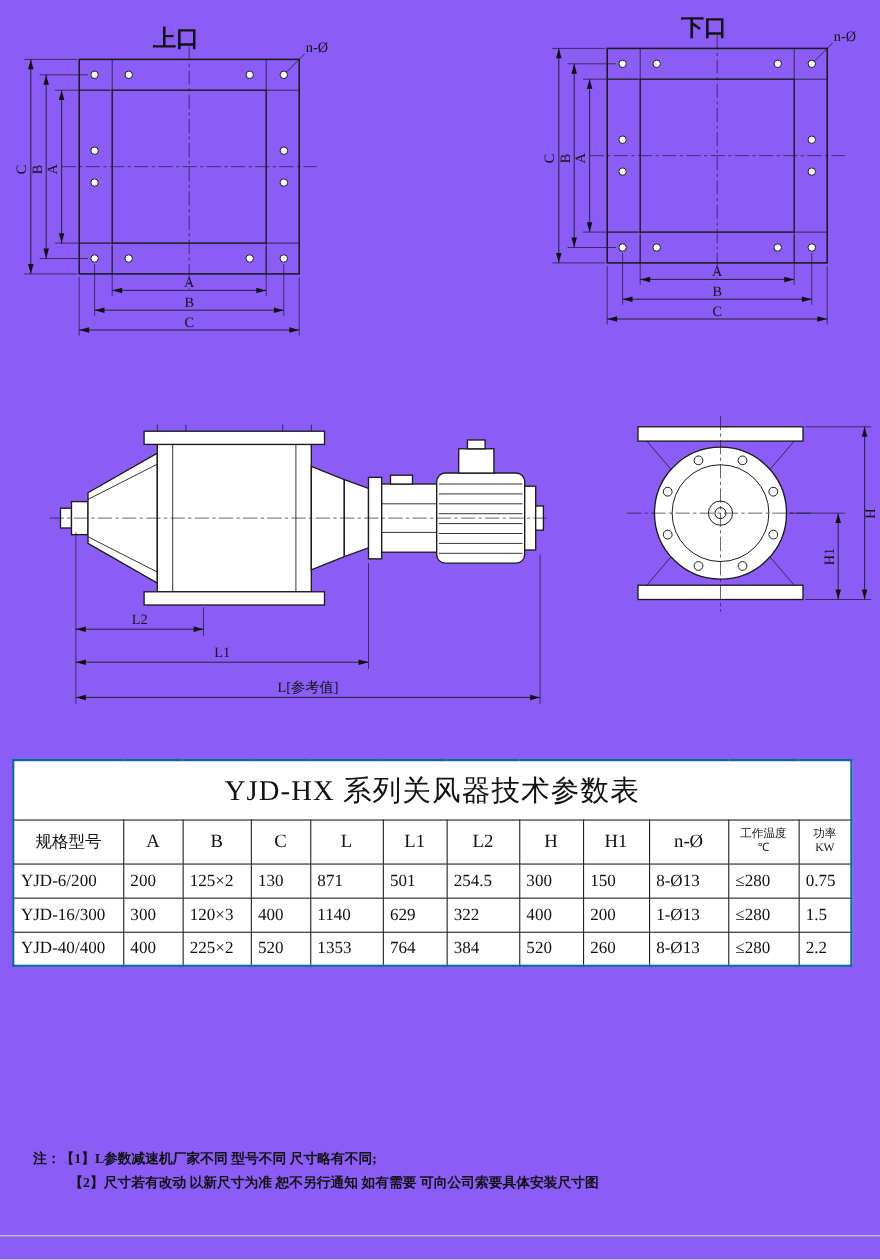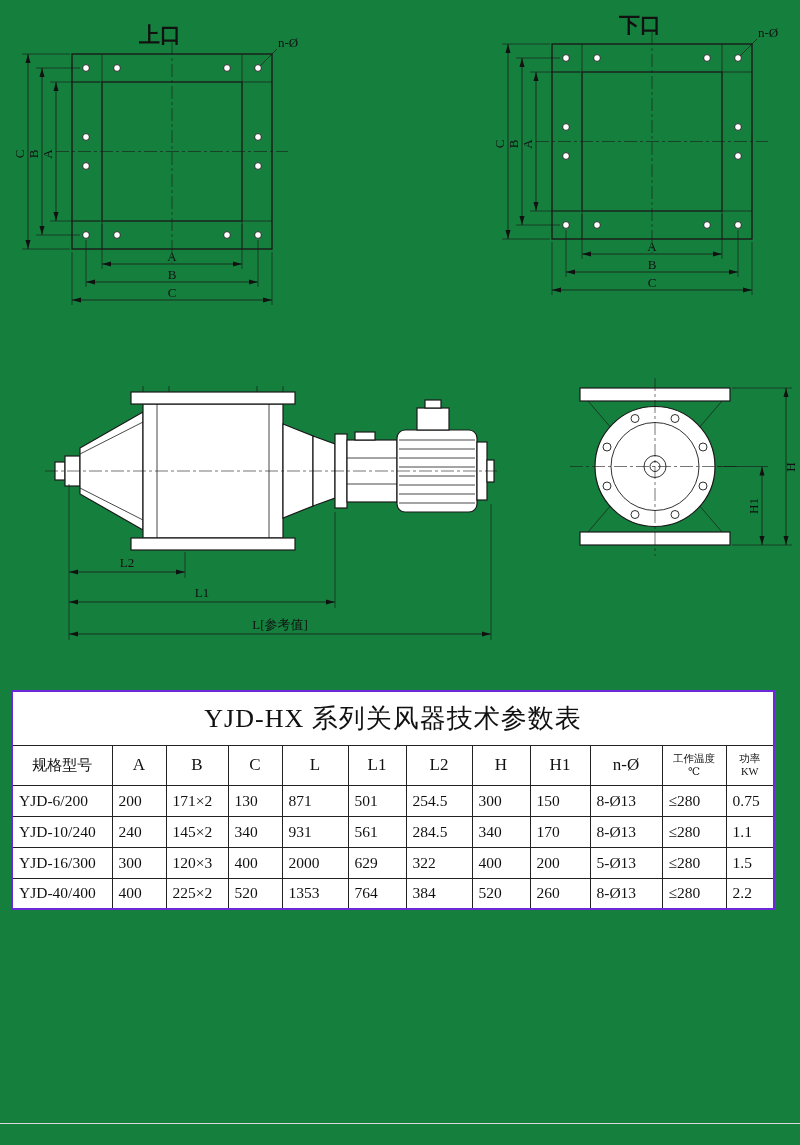--- a/index.html
+++ b/index.html
@@ -2,45 +2,45 @@
 <html><head>
 <meta charset="utf-8">
 <style>
   * { margin:0; padding:0; box-sizing:border-box; }
   html,body { background:#fff; }
   body {
     width:800px; height:1145px;
     font-family:"Liberation Serif","DejaVu Serif",serif;
     color:#111;
   }
-  .sheet { position:relative; width:800px; height:1145px; background:#15803d; overflow:hidden; }
+  .sheet { position:relative; width:800px; height:1145px; background:#8b5cf6; overflow:hidden; }
   .abs { position:absolute; }
   svg { overflow:visible; }
   svg text { font-family:"Liberation Serif","DejaVu Serif",serif; fill:#111; }
   .port-title { font-size:21px; font-weight:600; }
   .dimtext { font-size:13px; }
   .ol   { fill:none; stroke:#1a1a1a; stroke-width:1.4; }
   .ol2  { fill:none; stroke:#1a1a1a; stroke-width:1; }
   .thin { fill:none; stroke:#1a1a1a; stroke-width:0.7; }
   .cl   { fill:none; stroke:#1a1a1a; stroke-width:0.6; stroke-dasharray:13 3 3 3; }
   .dim  { fill:none; stroke:#1a1a1a; stroke-width:0.8; }
   .ext  { fill:none; stroke:#1a1a1a; stroke-width:0.65; }
   .hole { fill:#fff; stroke:#1a1a1a; stroke-width:0.9; }
   .part { fill:#fff; stroke:#1a1a1a; stroke-width:1.2; }
   .part-thin { fill:none; stroke:#1a1a1a; stroke-width:0.8; }
   .face { fill:#fff; stroke:#1a1a1a; stroke-width:1.2; }
   .circ { fill:none; stroke:#1a1a1a; stroke-width:0.9; }
 
-  .spec-table { border-collapse:collapse; table-layout:fixed; width:718px; background:#fff; border:2px solid #6d28d9; }
+  .spec-table { border-collapse:collapse; table-layout:fixed; width:718px; background:#fff; border:2px solid #0369a1; }
   .spec-table td, .spec-table th { border:1px solid #222; overflow:hidden; white-space:nowrap; }
   .title-row td { font-size:26px; height:54px; text-align:center; letter-spacing:1px; font-weight:500; }
   .head-row th { height:40px; font-size:17px; text-align:center; font-weight:normal; }
   .head-row th.model-h { font-size:15px; }
   .head-row th.small-h { font-size:10.5px; line-height:1.25; }
-  .small-h span { display:block; }
+  .small-h span { display:block;font-family:Liberation Serif, serif; }
   .data-row td { height:31px; font-size:15.5px; padding-left:6px; text-align:left; }
 
   .notes { font-size:12.5px; font-weight:700; line-height:22px; font-family:"Liberation Serif","DejaVu Serif",serif; }
   .notes .indent { margin-left:33px; }
   .footer-rule { height:1px; background:#d8d8d8; }
 </style>
 </head>
 <body>
 
 <div class="sheet">
@@ -333,56 +333,42 @@
           <span>℃</span>
         </th>
         <th class="small-h">
           <span>功率</span>
           <span>KW</span>
         </th>
       </tr>
       <tr class="data-row">
         <td>YJD-6/200</td>
         <td>200</td>
-        <td>171×2</td>
+        <td>125×2</td>
         <td>130</td>
         <td>871</td>
         <td>501</td>
         <td>254.5</td>
         <td>300</td>
         <td>150</td>
         <td>8-Ø13</td>
         <td>≤280</td>
         <td>0.75</td>
       </tr>
       <tr class="data-row">
-        <td>YJD-10/240</td>
-        <td>240</td>
-        <td>145×2</td>
-        <td>340</td>
-        <td>931</td>
-        <td>561</td>
-        <td>284.5</td>
-        <td>340</td>
-        <td>170</td>
-        <td>8-Ø13</td>
-        <td>≤280</td>
-        <td>1.1</td>
-      </tr>
-      <tr class="data-row">
         <td>YJD-16/300</td>
         <td>300</td>
         <td>120×3</td>
         <td>400</td>
-        <td>2000</td>
+        <td>1140</td>
         <td>629</td>
         <td>322</td>
         <td>400</td>
         <td>200</td>
-        <td>5-Ø13</td>
+        <td>1-Ø13</td>
         <td>≤280</td>
         <td>1.5</td>
       </tr>
       <tr class="data-row">
         <td>YJD-40/400</td>
         <td>400</td>
         <td>225×2</td>
         <td>520</td>
         <td>1353</td>
         <td>764</td>
@@ -390,16 +376,22 @@
         <td>520</td>
         <td>260</td>
         <td>8-Ø13</td>
         <td>≤280</td>
         <td>2.2</td>
       </tr>
     </tbody>
       </table>
   </div>
 
+  <div class="abs notes" style="left:30px;top:1042px">
+    <div>
+      <span>注：</span><span>【1】L参数减速机厂家不同 型号不同 尺寸略有不同;</span>
+    </div>
+    <div class="indent">【2】尺寸若有改动 以新尺寸为准 恕不另行通知 如有需要 可向公司索要具体安装尺寸图</div>
+  </div>
 
   <div class="abs footer-rule" style="left:0;top:1123px;width:800px"></div>
 
 </div>
 
 </body></html>

